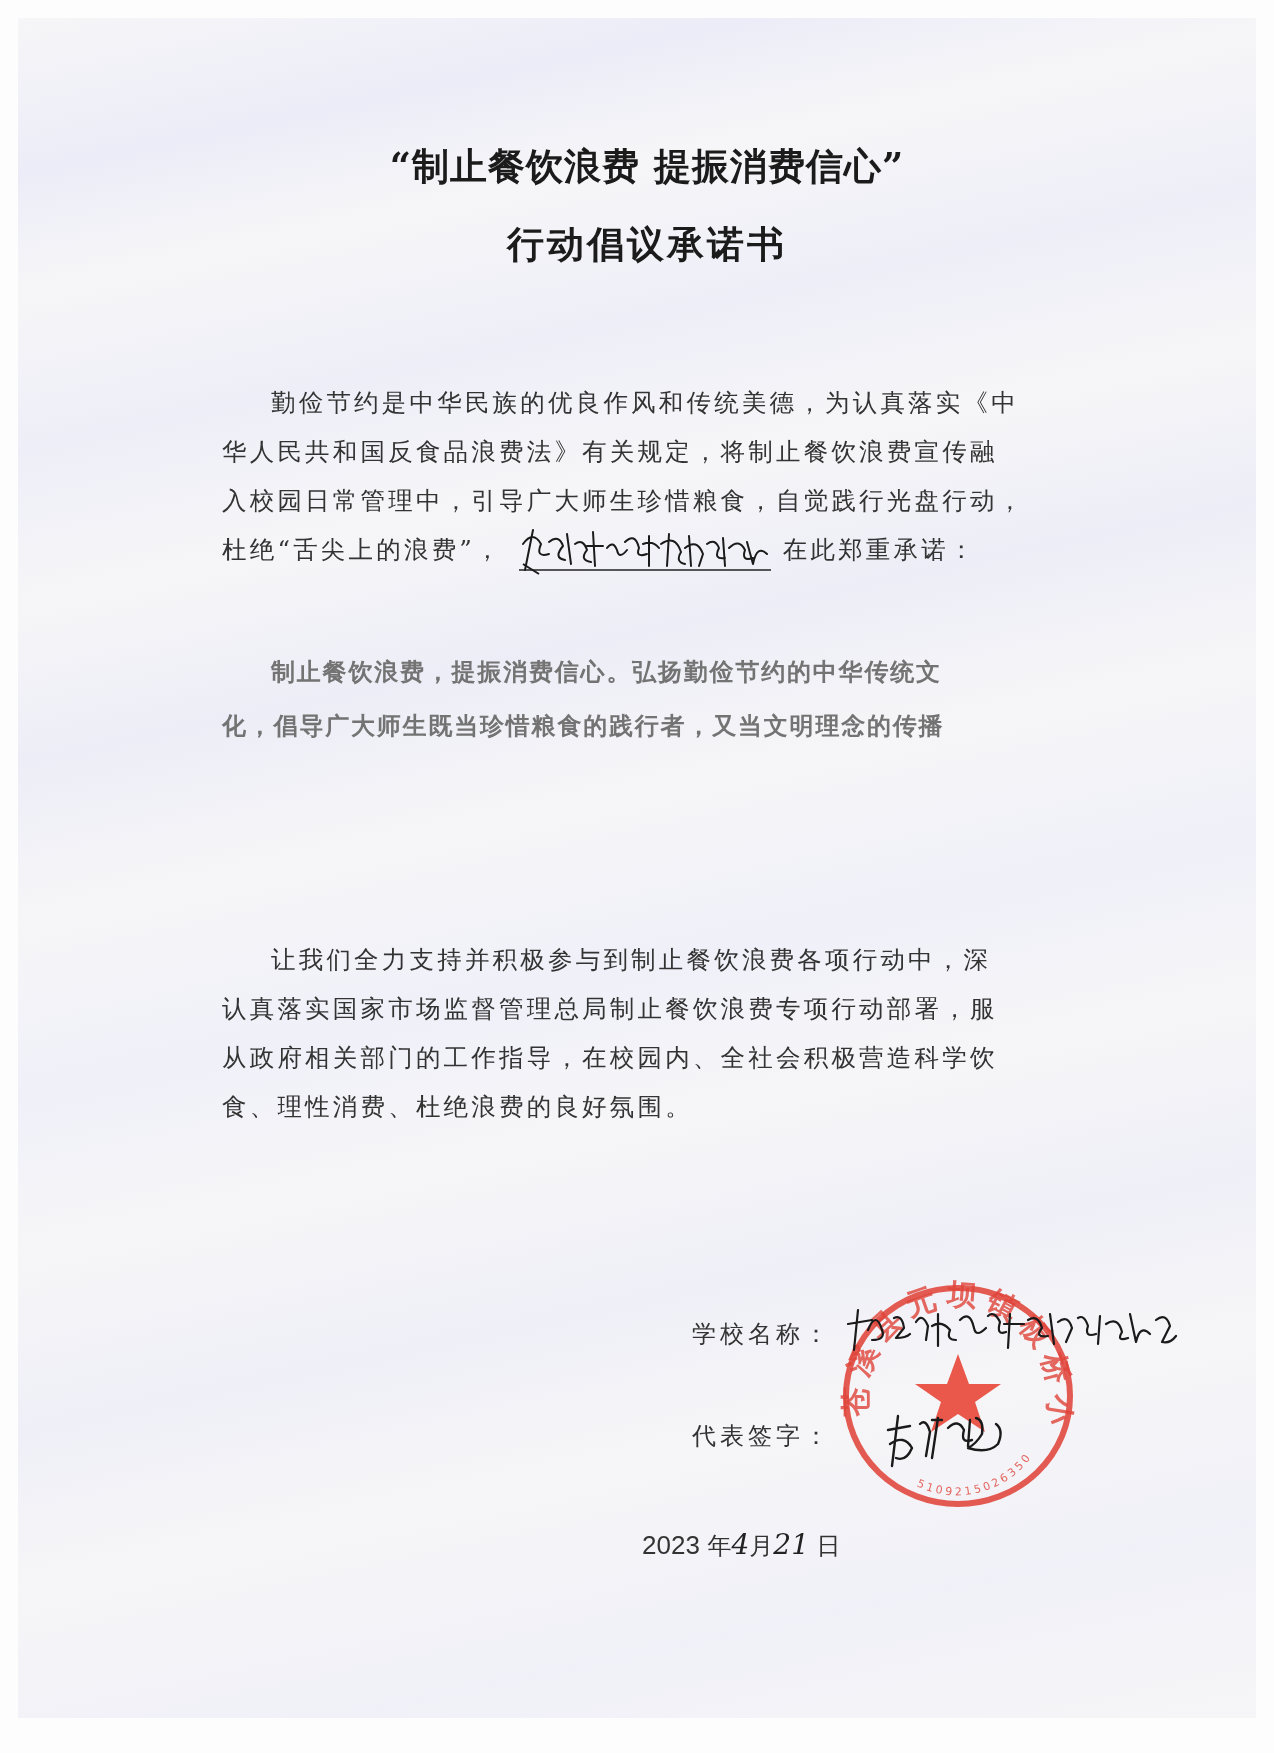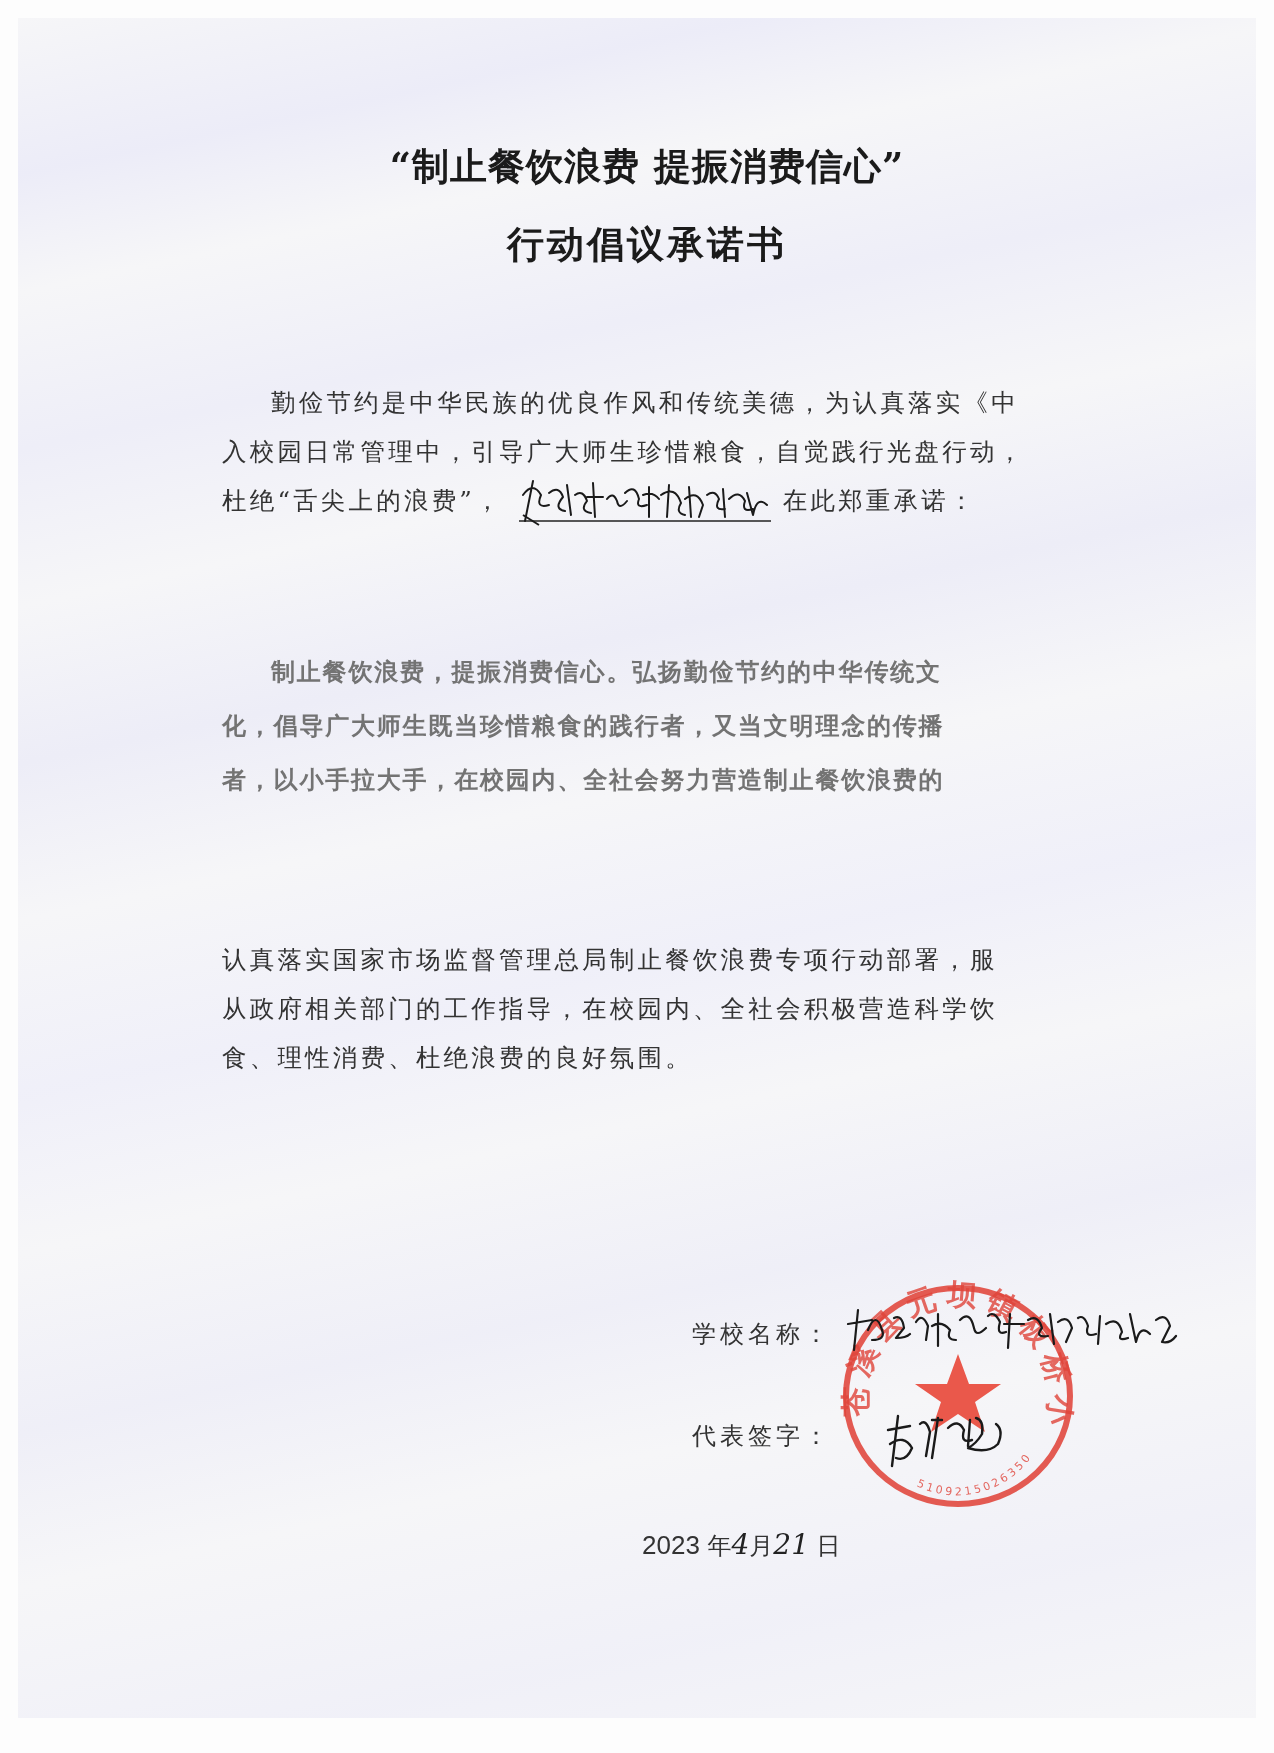--- a/index.html
+++ b/index.html
@@ -129,39 +129,40 @@
 </head>
 <body>
 
 <div class="page"></div>
 
 <div class="title line1">“制止餐饮浪费  提振消费信心”</div>
 <div class="title line2">行动倡议承诺书</div>
 
 <div class="para p1">
   <span class="line indent">勤俭节约是中华民族的优良作风和传统美德，为认真落实《中</span>
+  <span class="line">华人民共和国反食品浪费法》有关规定，将制止餐饮浪费宣传融</span>
   <span class="line">入校园日常管理中，引导广大师生珍惜粮食，自觉践行光盘行动，</span>
   <span class="line">
     <span>杜绝“舌尖上的浪费”，</span><span class="handwrite-insert">
       <svg width="270" height="56" viewBox="0 0 270 56">
         <line x1="10" y1="46" x2="262" y2="46" stroke="#222" stroke-width="1.6"></line>
         <path d="M14 20 q10 -14 18 0 q-6 14 8 10 M24 6 l-8 40 M40 18 q10 -8 14 4 q-10 12 2 14 M58 10 l4 30 M66 20 q8 -6 12 6 q-8 10 4 12 M84 8 l2 34 M78 22 l16 0 M98 24 q6 -8 10 2 q2 10 10 0 M116 18 q10 -10 14 6 q-4 10 8 6 M140 12 l0 30 M134 20 q10 -4 16 4 M160 10 l-2 32 M152 20 q14 -10 20 8 q-6 10 4 12 M180 12 l2 30 M176 24 q12 -10 18 6 l-4 12 M198 20 q8 -6 12 4 q-6 12 6 10 M214 14 l2 28 M220 24 q10 -10 16 2 q-4 12 8 8 M238 18 l6 22 q4 -20 14 -10" fill="none" stroke="#1a1a1a" stroke-width="2" stroke-linecap="round" stroke-linejoin="round"></path>
         <path d="M14 40 l16 10" stroke="#1a1a1a" stroke-width="2" fill="none"></path>
       </svg>
     </span><span>在此郑重承诺：</span>
   </span>
 </div>
 
 <div class="para p2">
   <span class="line indent">制止餐饮浪费，提振消费信心。弘扬勤俭节约的中华传统文</span>
   <span class="line">化，倡导广大师生既当珍惜粮食的践行者，又当文明理念的传播</span>
-  <span class="line">者，以小手拉大手，在校园内、全社会努力营造制止餐饮浪费的</span>
 </div>
 
 <div class="para p3">
+  <span class="line indent">让我们全力支持并积极参与到制止餐饮浪费各项行动中，深</span>
   <span class="line">认真落实国家市场监督管理总局制止餐饮浪费专项行动部署，服</span>
   <span class="line">从政府相关部门的工作指导，在校园内、全社会积极营造科学饮</span>
   <span class="line">食、理性消费、杜绝浪费的良好氛围。</span>
 </div>
 
 <svg class="stamp" viewBox="0 0 244 232">
   <defs>
     <path id="arcTop" d="M 36 150 A 92 92 0 1 1 208 150"></path>
     <path id="arcBottom" d="M 70 200 A 92 92 0 0 0 200 170"></path>
   </defs>

